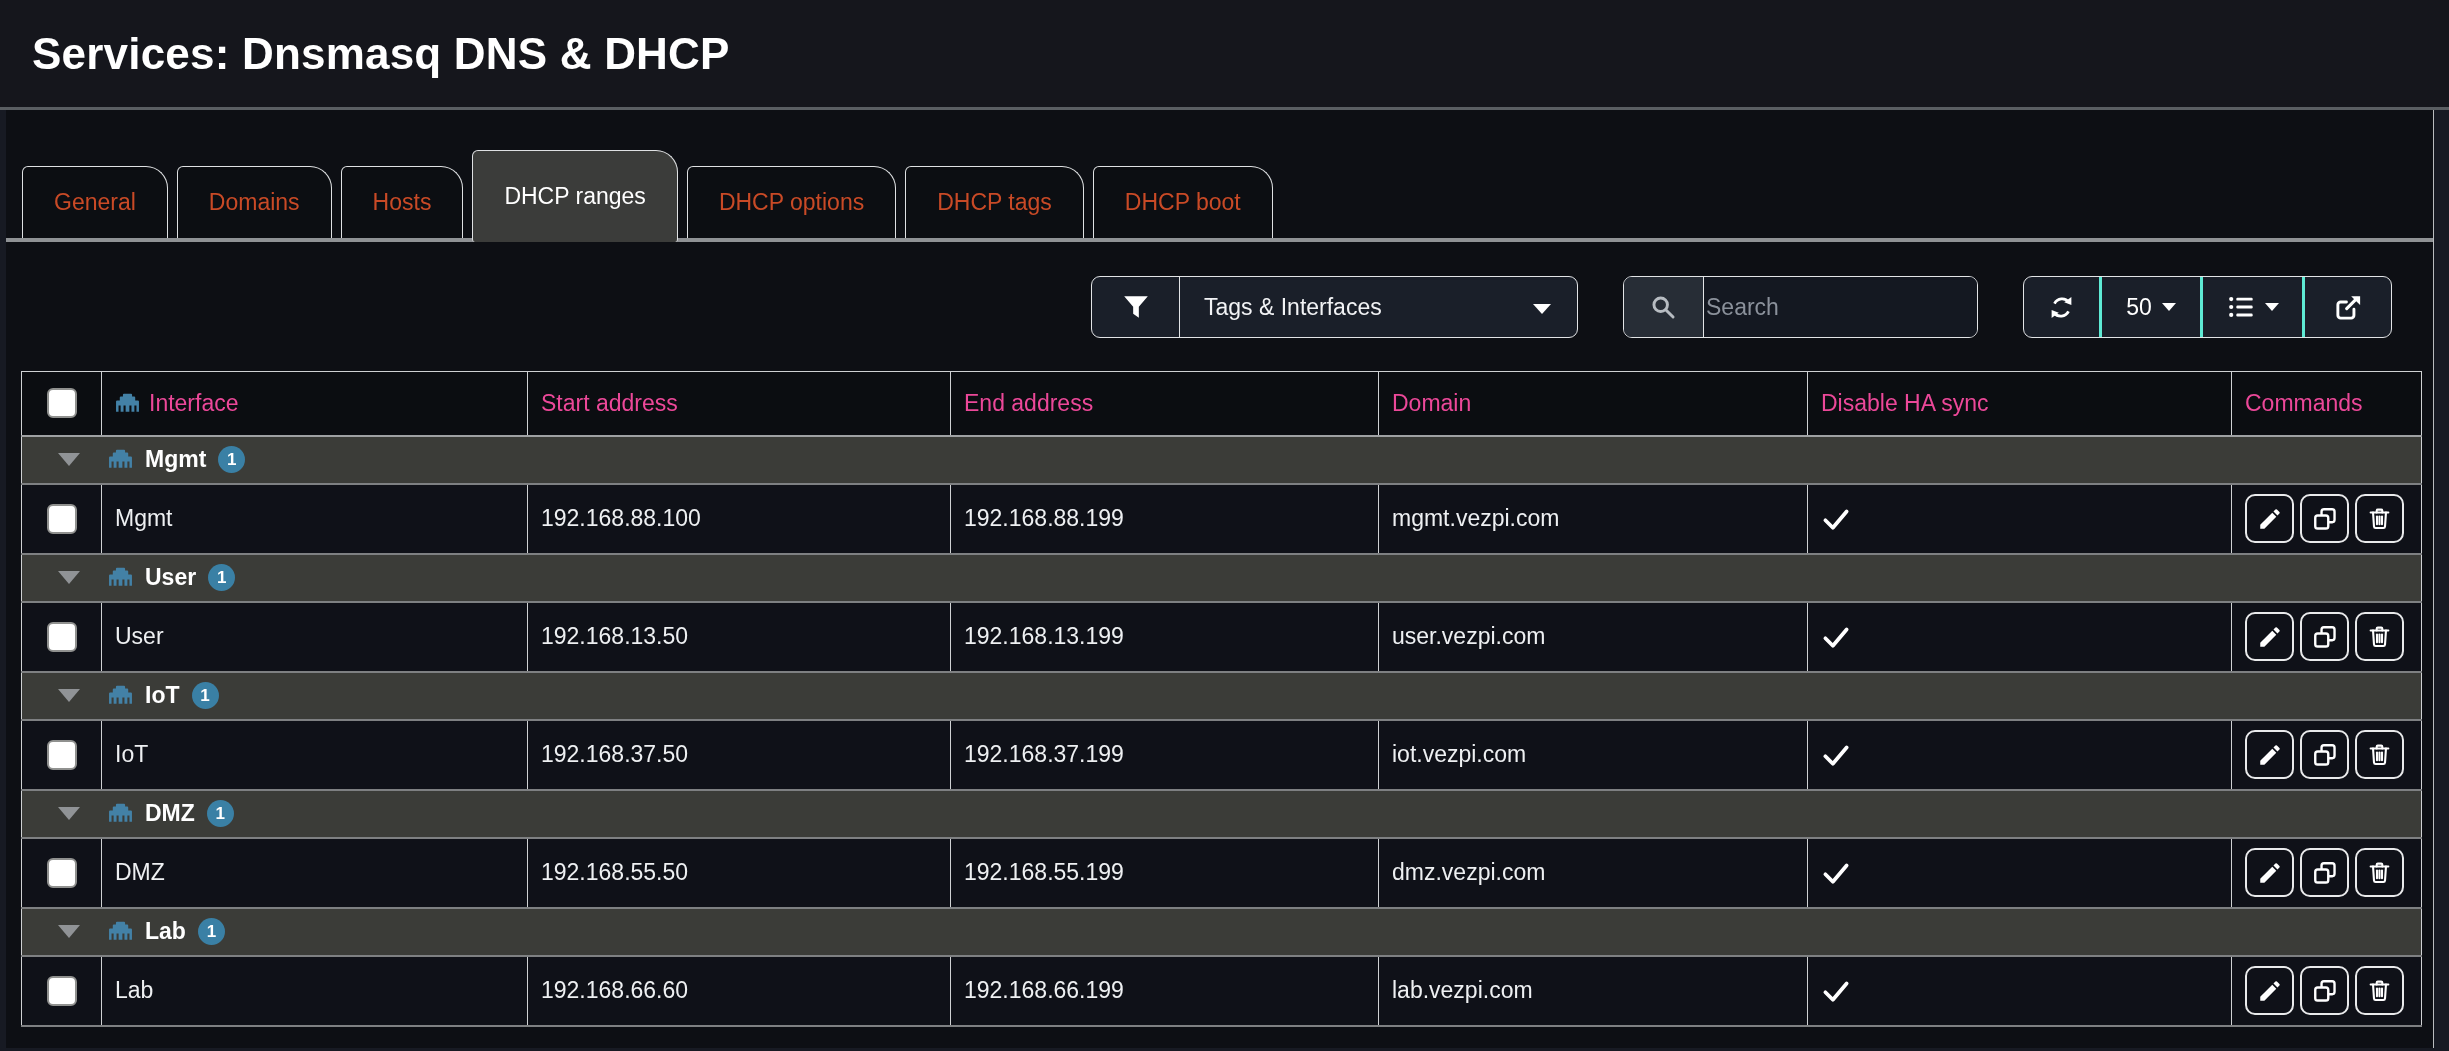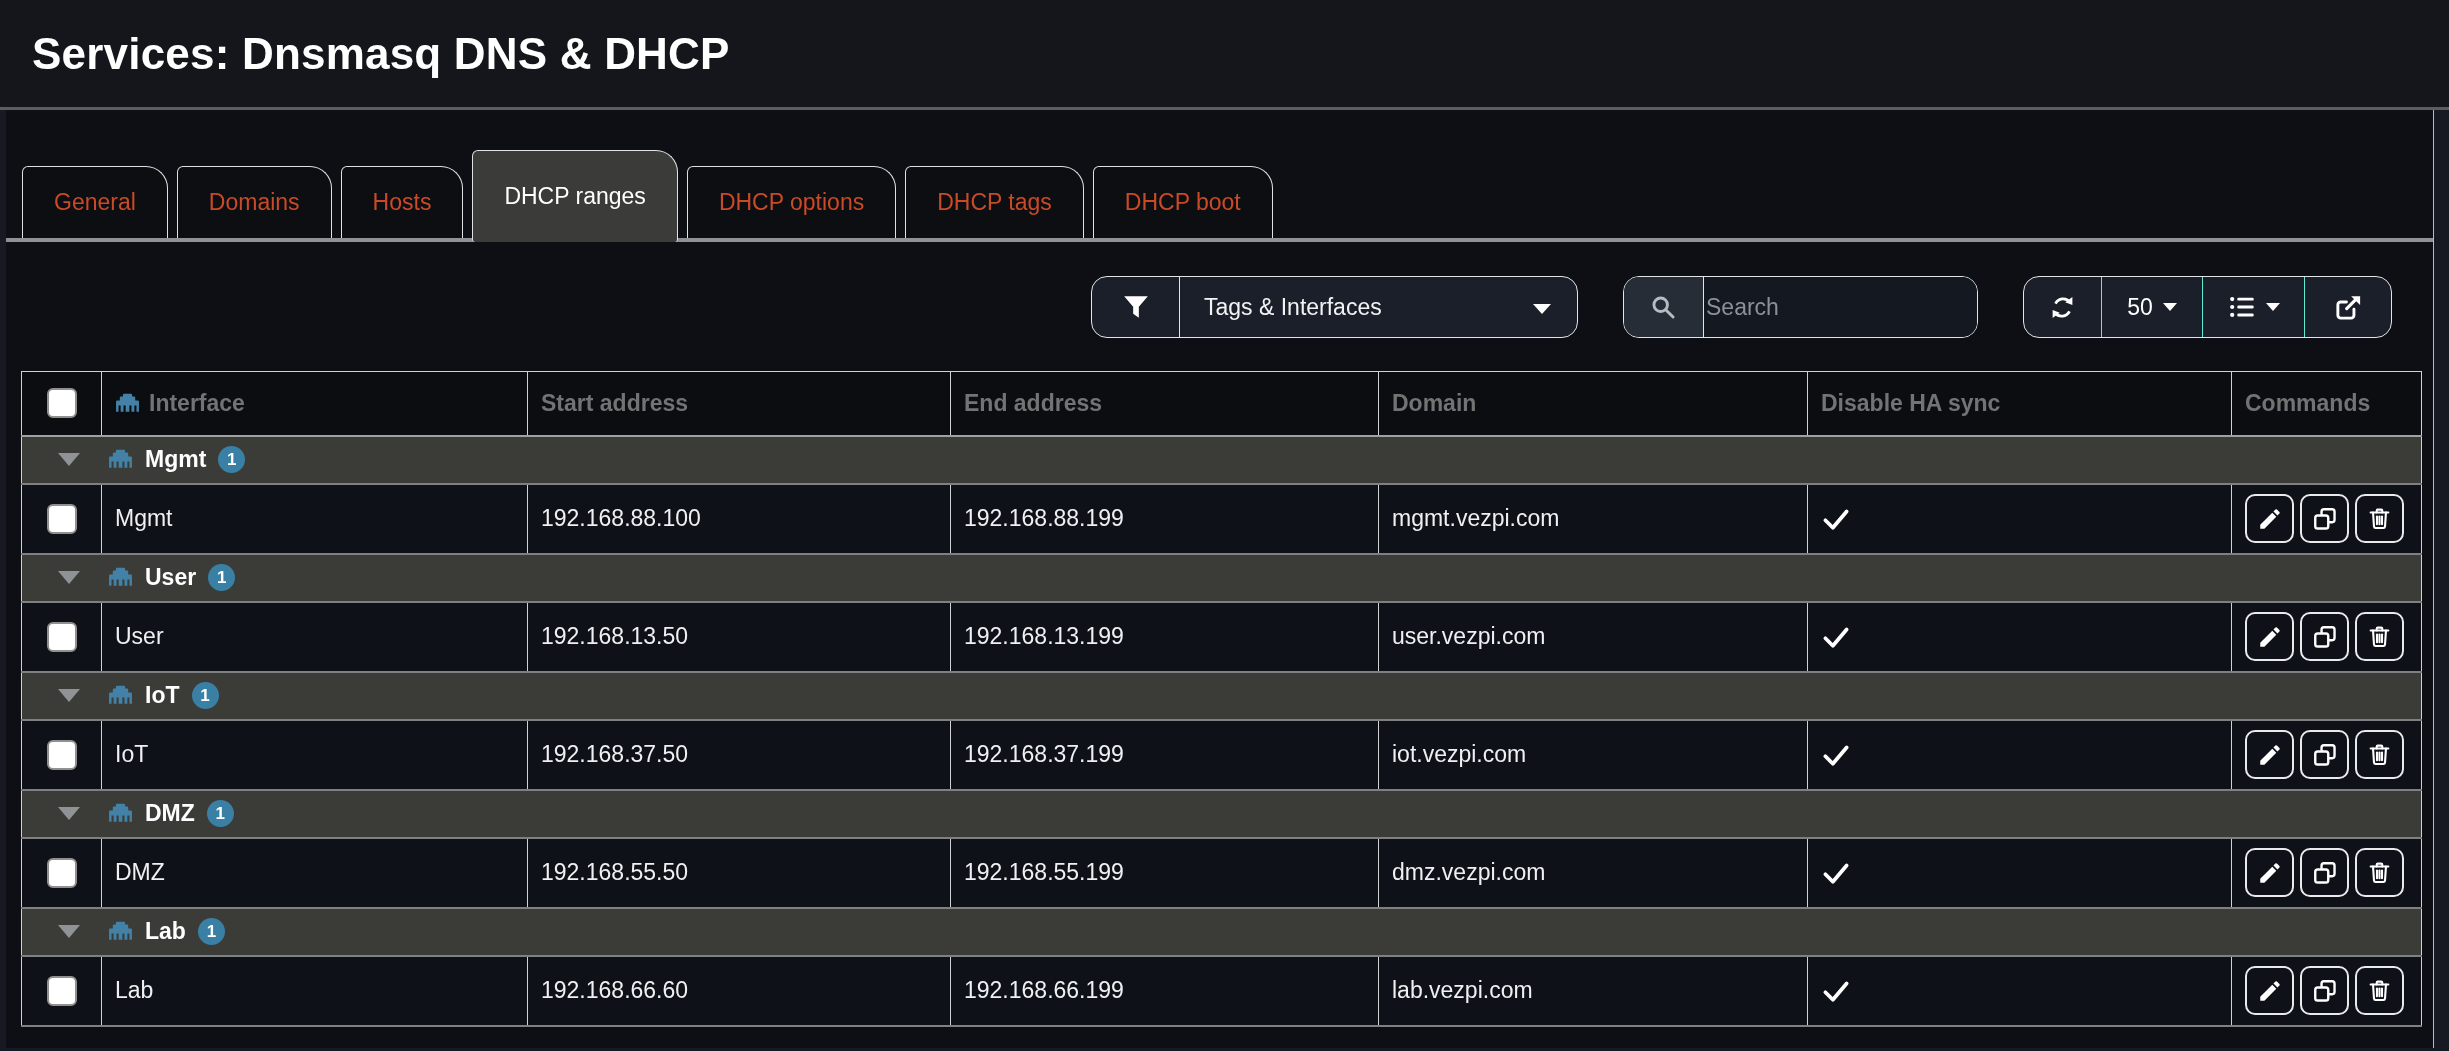--- a/index.html
+++ b/index.html
@@ -37,59 +37,59 @@
   .tab.active{
     background:#3b3c3a; color:#ffffff; margin-bottom:-4px; height:92px;
     border-radius:6px 22px 3px 3px;
   }
 
   
   .toolbar{
     display:flex; justify-content:flex-end; align-items:center;
     gap:45px; margin:34px 41px 0 16px; height:62px;
   }
-  .ctl{ border:1px solid #e2e4e6; border-radius:16px; background:#1a1f29;
+  .ctl{ border:1px solid #e2e4e6; border-radius:9px; background:#1a1f29;
         display:flex; align-items:stretch; height:62px; overflow:hidden; }
   .addon{ width:88px; display:flex; align-items:center; justify-content:center;
           border-right:1px solid #e2e4e6; flex:none; }
   .filter-group{ width:487px; cursor:pointer; position:relative; }
   .filter-label{ display:flex; align-items:center; padding-left:24px;
                  font-size:23px; color:#f2f3f5; }
   .caret{ width:0; height:0; border-left:9px solid transparent;
           border-right:9px solid transparent; border-top:10px solid #ffffff; }
   .caret.sm{ border-left-width:7px; border-right-width:7px; border-top-width:8px; }
   .filter-group .caret{ position:absolute; right:26px; top:27px; }
   .search-group{ width:355px; }
   .search-group .addon{ width:80px; background:#272d36; }
   .search-input{
     flex:1; background:#141821; border:none; outline:none;
     color:#e8eaec; font-size:23px; padding:0 2px; font-family:inherit;
   }
   .search-input::placeholder{ color:#8b919b; }
   .btn-group{ padding:0; }
   .gbtn{
-    background:transparent; border:none; border-right:1px solid #5eead4;
+    background:transparent; border:none; border-right:3px solid #5eead4;
     color:#fff; display:flex; align-items:center; justify-content:center;
     gap:10px; cursor:pointer; font-family:inherit; font-size:23px;
   }
   .gbtn:last-child{ border-right:none; }
   .gbtn.refresh{ width:78px; } .gbtn.size{ width:101px; }
   .gbtn.cols{ width:102px; } .gbtn.export{ width:86px; }
 
   
   table{
     border-collapse:collapse; table-layout:fixed; width:2400px;
     margin:33px 0 0 15px; border:1px solid #cfd1d3;
   }
   col.c-check{width:80px;} col.c-if{width:426px;} col.c-start{width:423px;}
   col.c-end{width:428px;} col.c-dom{width:429px;} col.c-ha{width:424px;}
   col.c-cmd{width:190px;}
   thead th{
-    height:64px; background:#0b0d11; color:#737373; font-size:23px;
-    font-weight:bold; text-align:left; padding-left:13px;
+    height:64px; background:#0b0d11; color:#ec4899; font-size:23px;
+    font-weight:normal; text-align:left; padding-left:13px;
     border-left:1px solid #cfd1d3; border-bottom:2px solid #9fa1a3;
     white-space:nowrap;
   }
   thead th.col-check{ text-align:center; padding-left:0; }
   .th-flex{ display:flex; align-items:center; gap:9px; }
   tr.group-row td{
     height:48px; background:#3b3c38; border-top:2px solid #7e8082;
     border-bottom:2px solid #7e8082; padding-left:36px;
   }
   .group-inner{ display:flex; align-items:center; gap:12px; }

